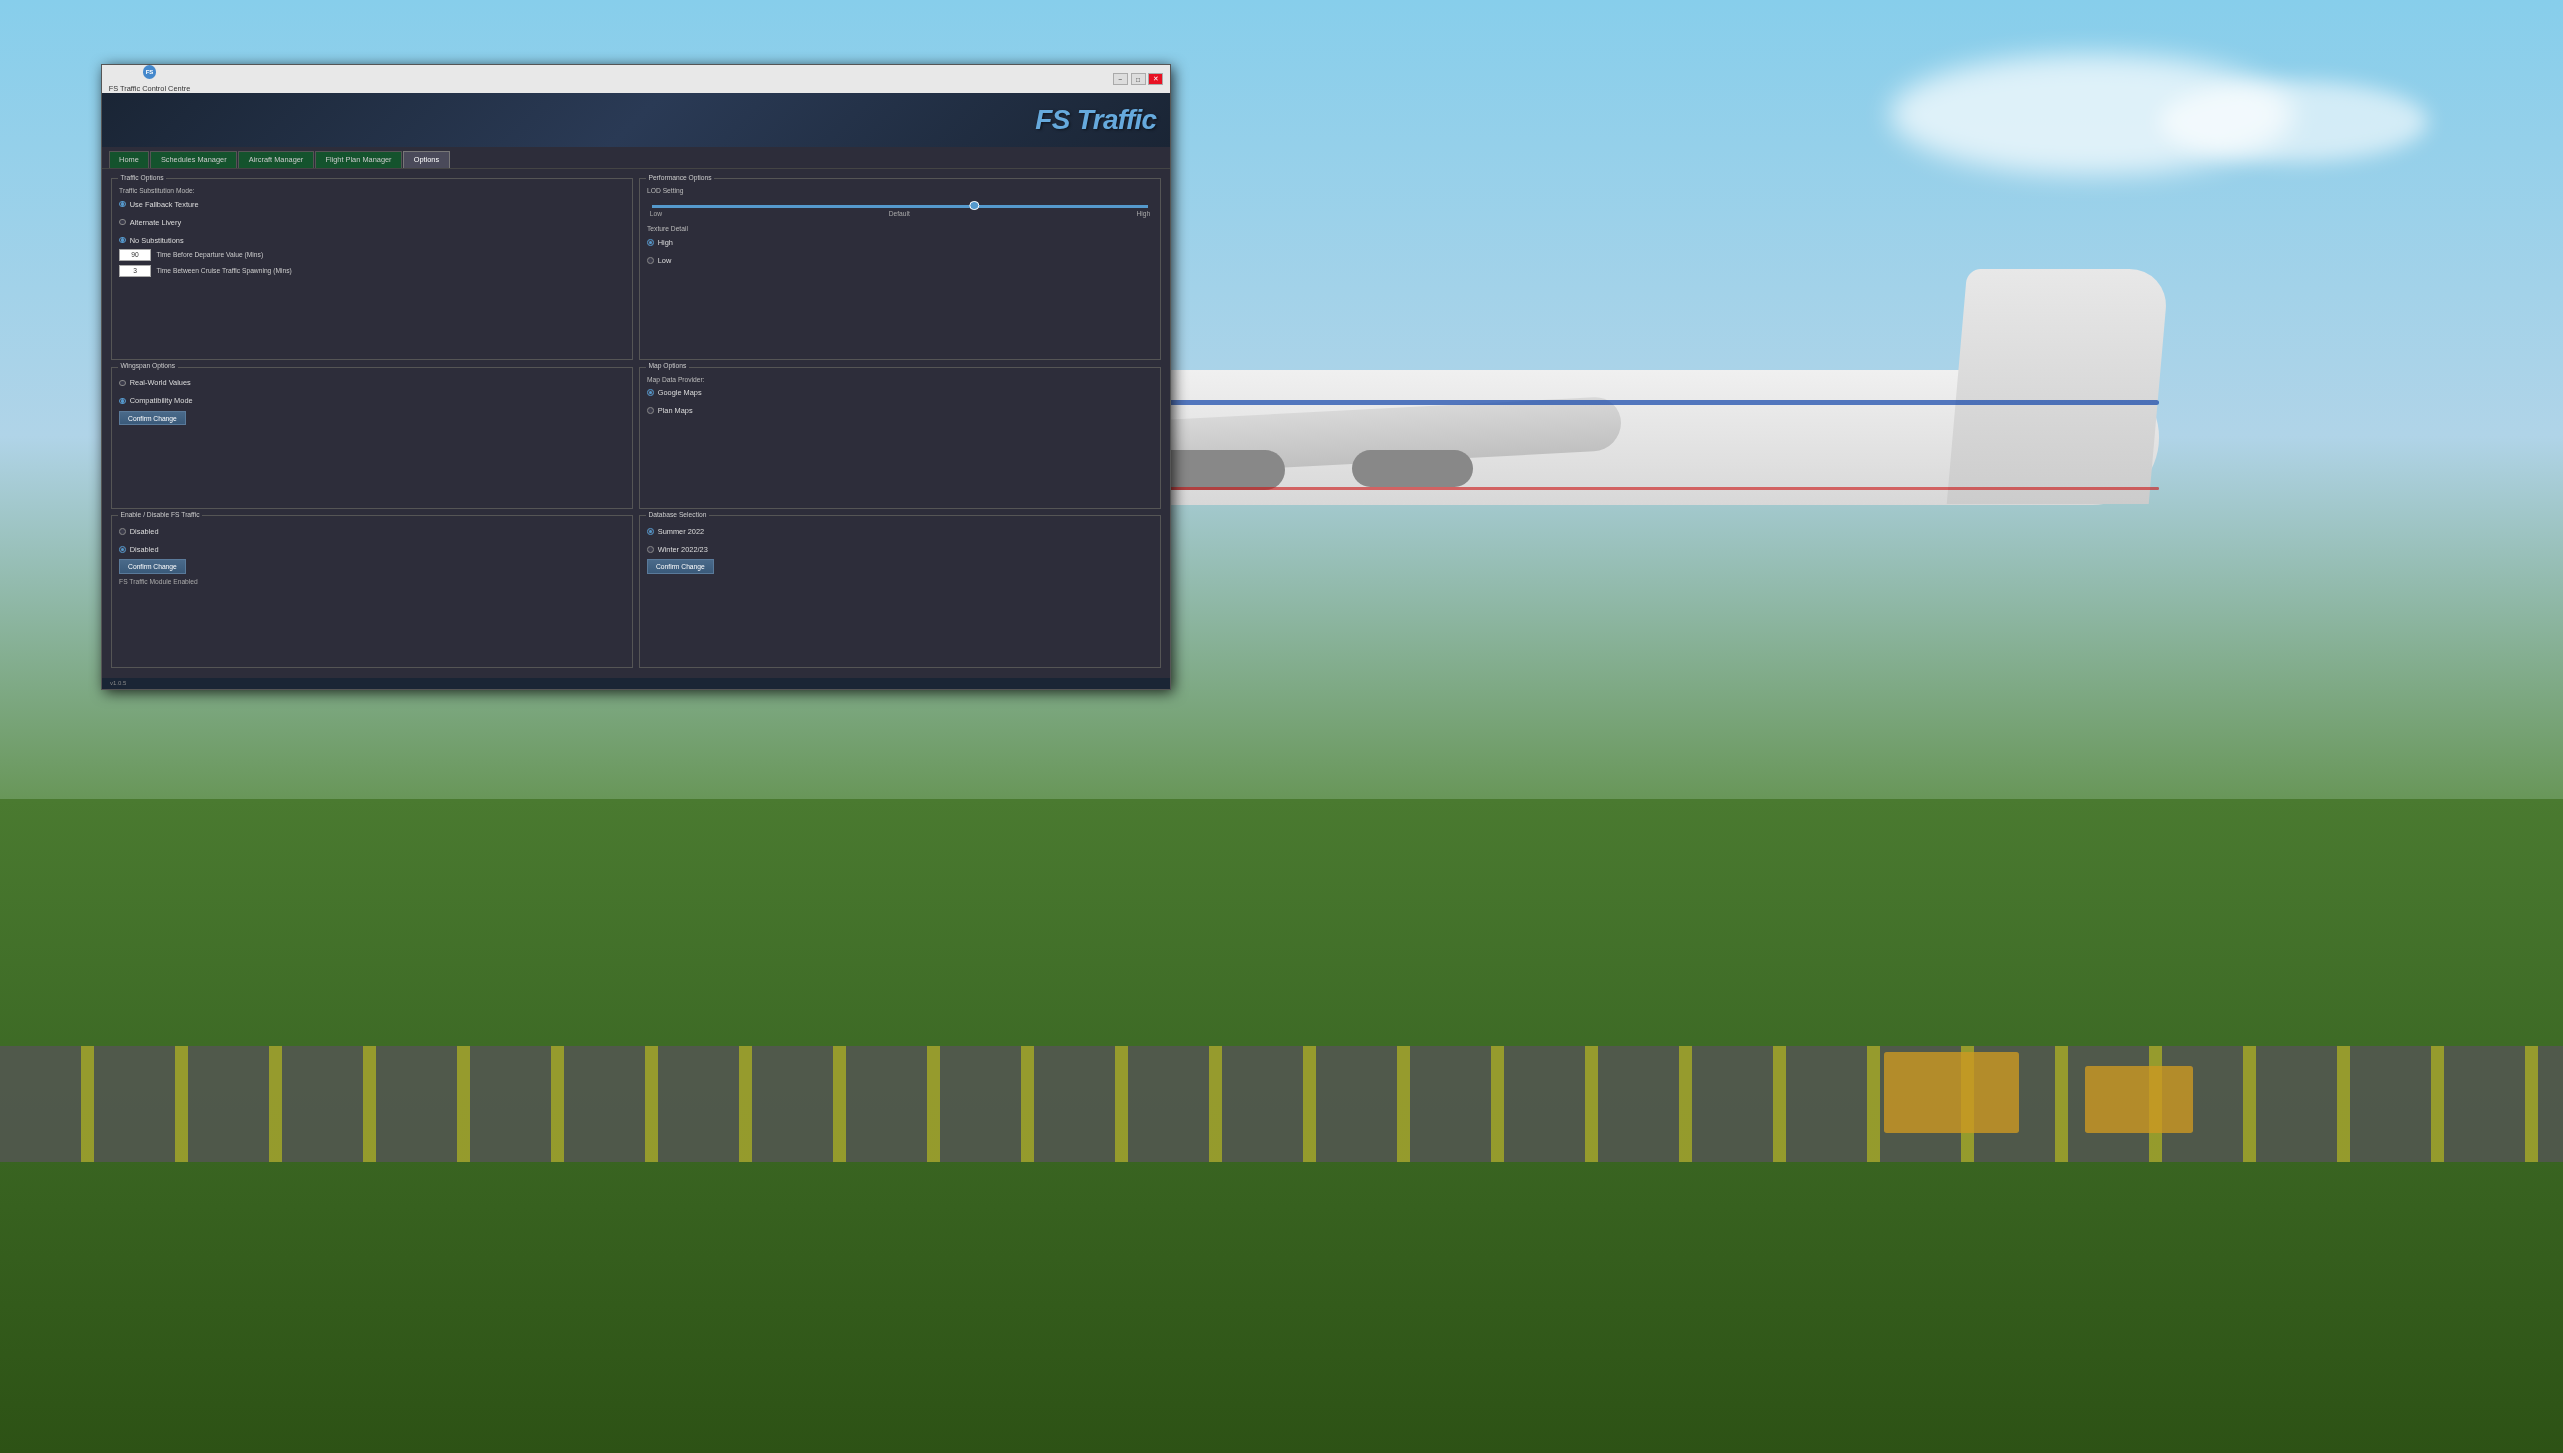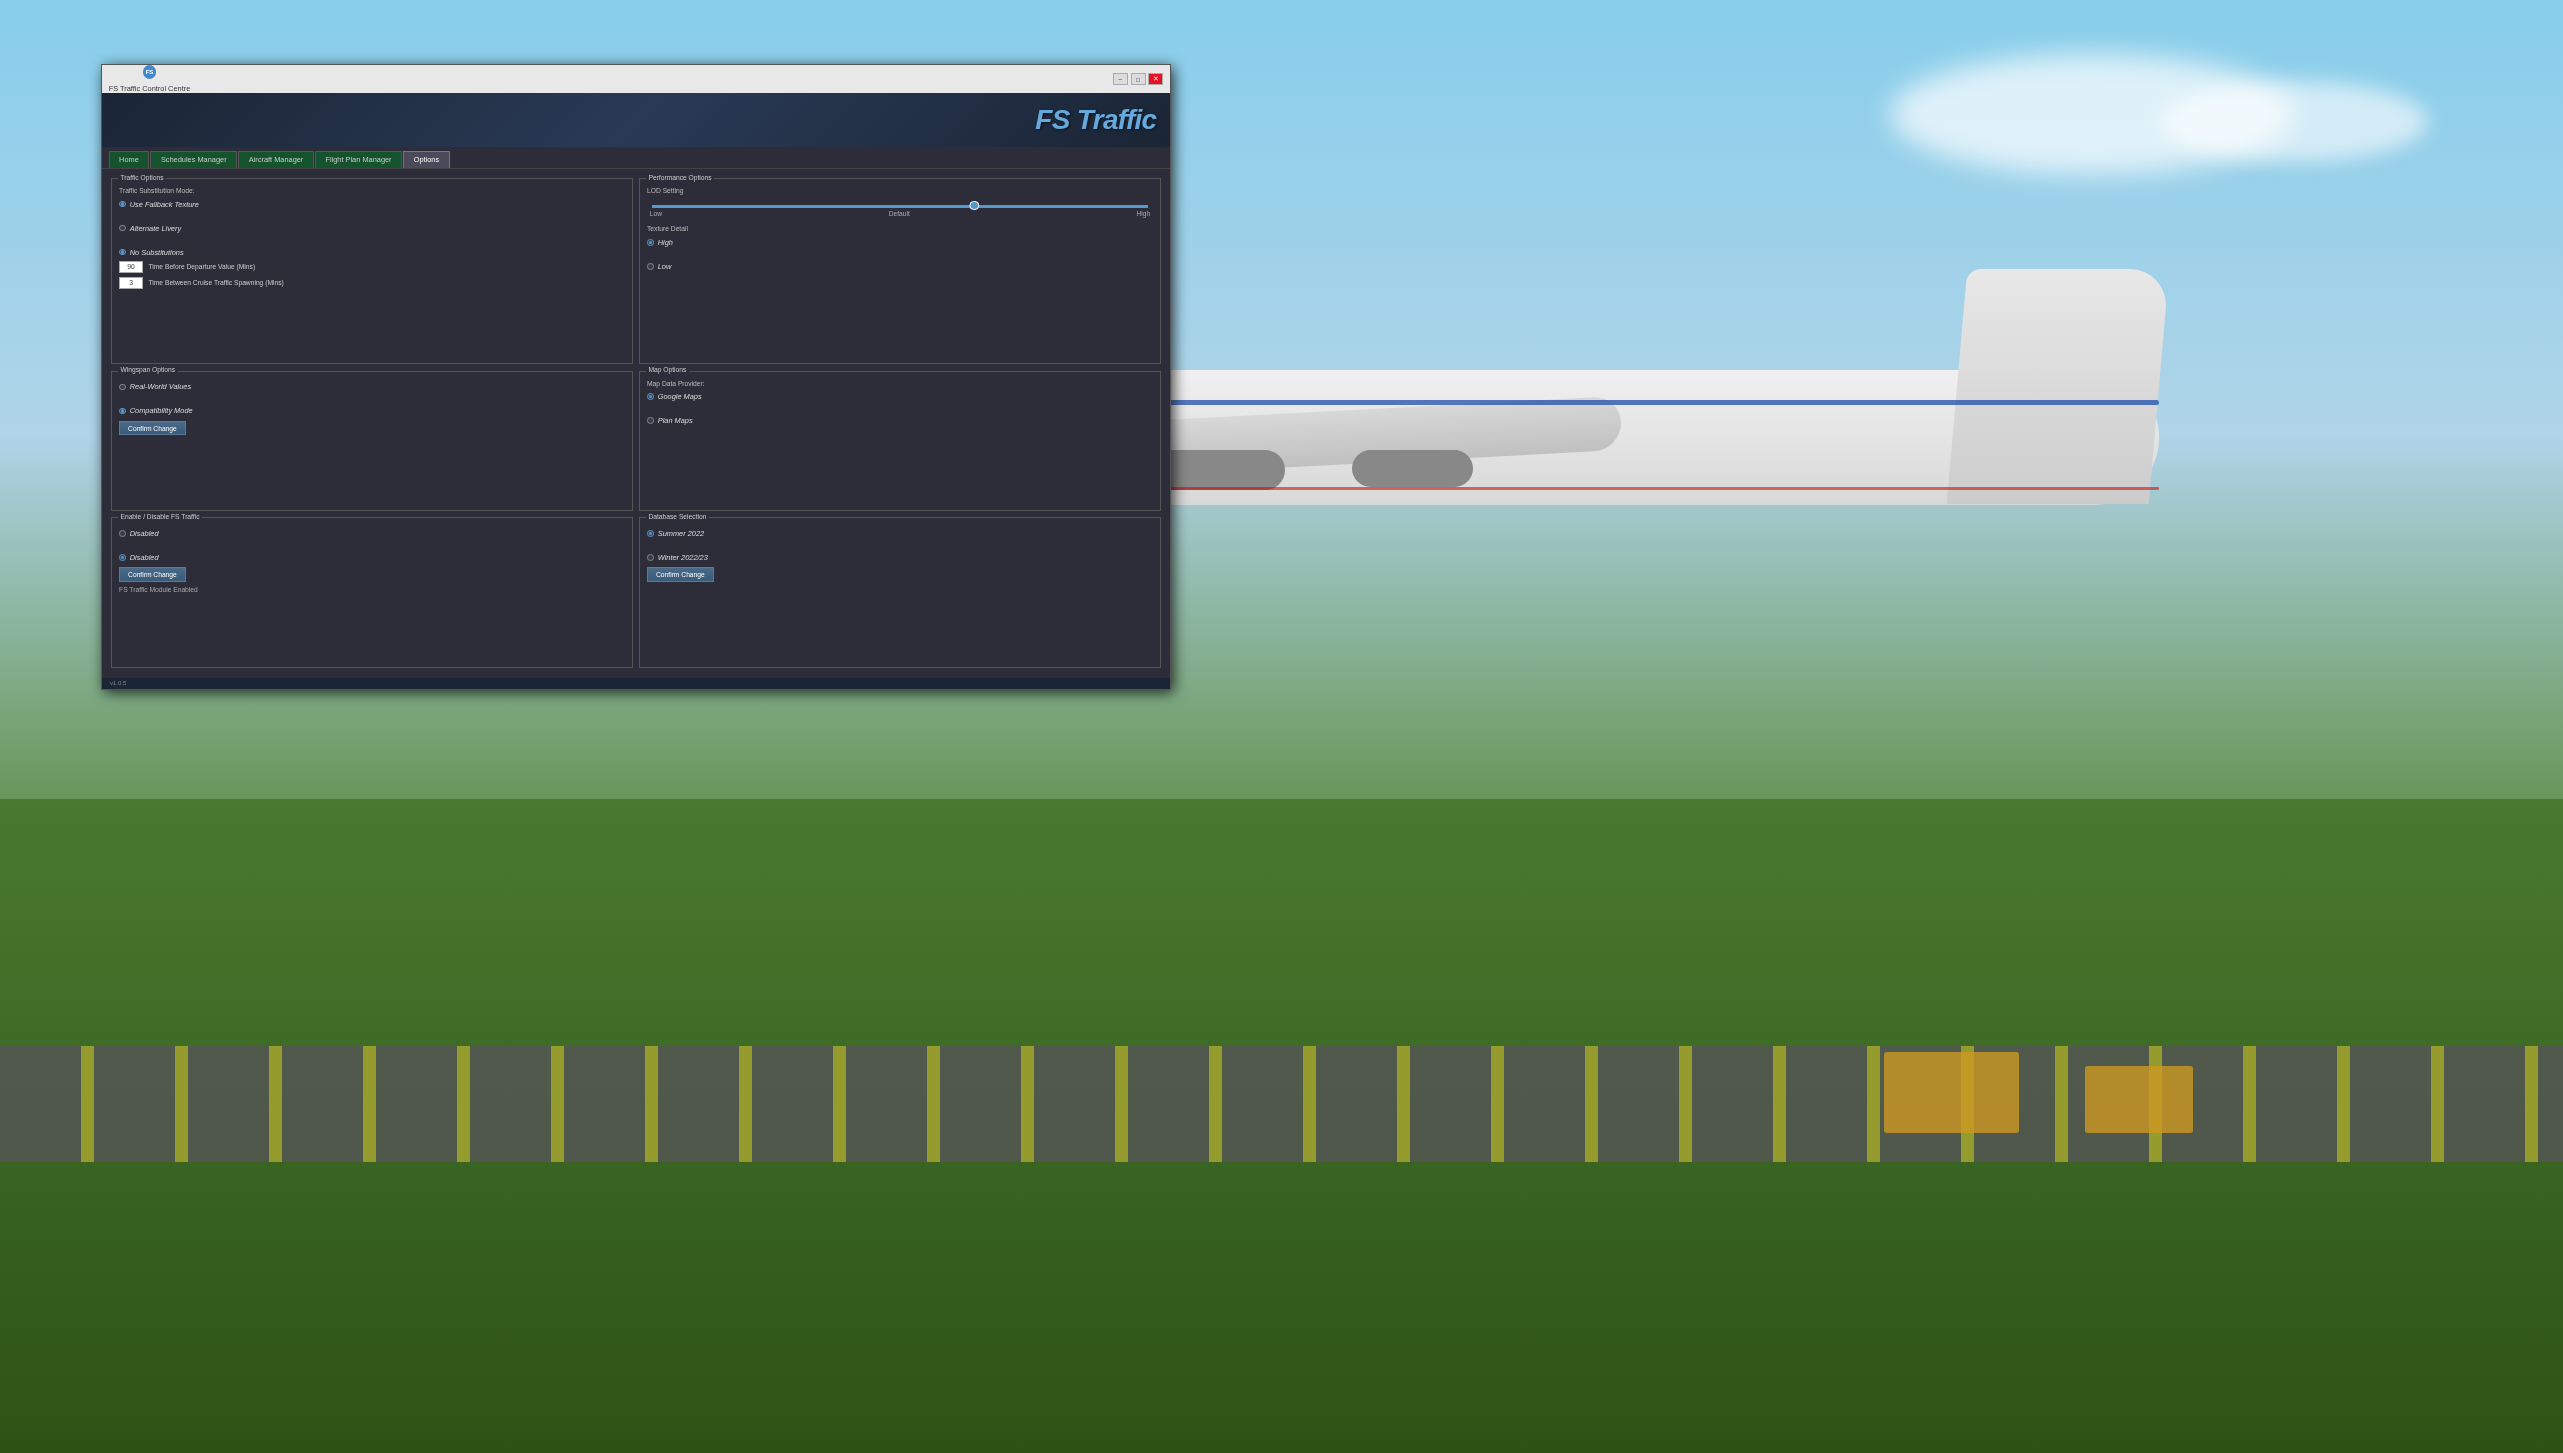--- a/index.html
+++ b/index.html
@@ -158,23 +158,22 @@
       background: #2d2d3a;
       padding: 0 2.7px;
       font-size: 6.7px;
       color: #ccc;
     }
 
     
     .radio-group {
       display: flex;
       flex-direction: column;
-      gap: 15px;
+      gap: 9px;
       margin-top: 5.4px;
-      font-style: italic;
     }
     .radio-item {
       display: flex;
       align-items: center;
       gap: 4px;
       cursor: pointer;
     }
     .radio-circle {
       width: 6.7px;
       height: 6.7px;
@@ -202,21 +201,21 @@
     }
 
     
     .input-row {
       display: flex;
       align-items: center;
       gap: 5.4px;
       margin-top: 4px;
     }
     .text-input {
-      width: 24px;
+      width: 32px;
       height: 12px;
       background: white;
       border: 0.7px solid #aaa;
       font-size: 6.7px;
       text-align: center;
       color: #333;
     }
     .input-label {
       font-size: 6.7px;
       color: #ccc;

